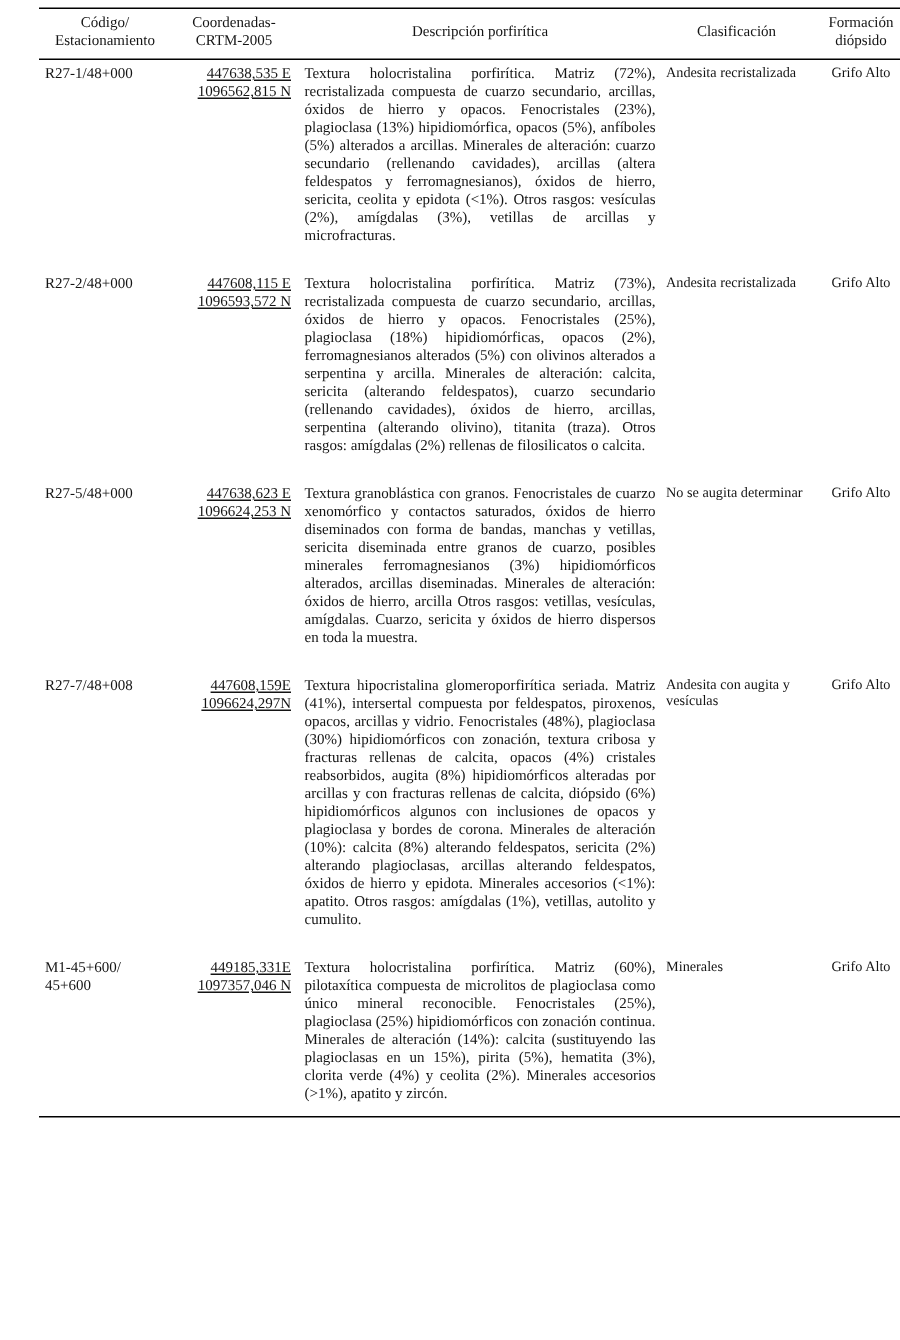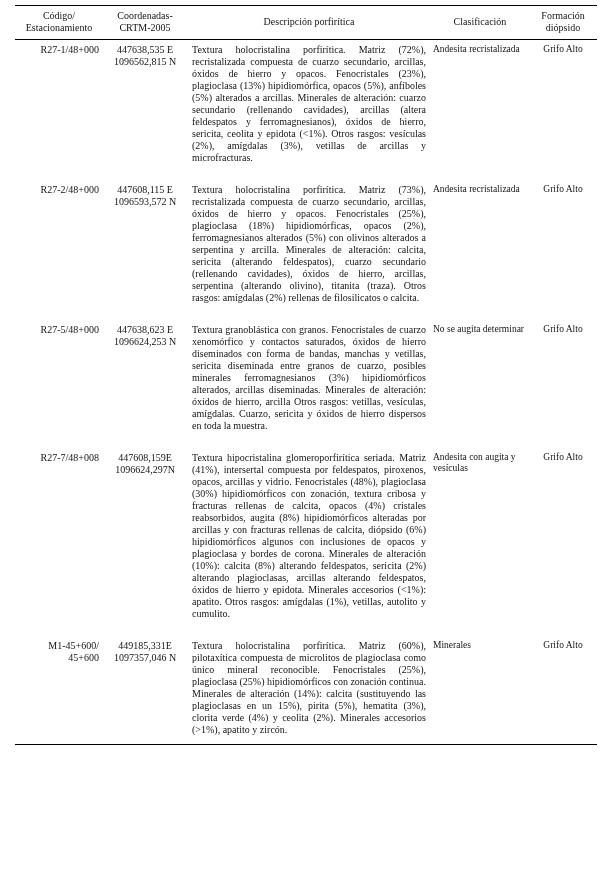--- a/index.html
+++ b/index.html
@@ -9,21 +9,21 @@
   }
   body {
     width: 600px;
     font-family: "Liberation Serif", "DejaVu Serif", serif;
     color: #141414;
   }
   .page {
     width: 596px;
     min-height: 893px;
     box-sizing: border-box;
-    padding: 5px 9px 6px 15px;
+    padding: 5px 9px 6px 26px;
   }
   table.petro-table {
     width: 100%;
     border-collapse: collapse;
     table-layout: fixed;
     font-size: 10px;
     line-height: 1.2;
     border-top: 1.2px solid #000;
     border-bottom: 1.2px solid #000;
   }
@@ -37,26 +37,27 @@
     font-size: 10px;
   }
   tbody td {
     vertical-align: top;
     padding: 4px 4px 16px 4px;
   }
   tbody tr:last-child td {
     padding-bottom: 8px;
   }
   td.code {
-    text-align: right;
+    text-align: left;
     white-space: pre-line;
   }
   td.coords {
-    text-align: center;
+    text-align: right;
     white-space: pre-line;
+    text-decoration: underline;
   }
   td.desc {
     text-align: justify;
     hyphens: auto;
     -webkit-hyphens: auto;
     padding-left: 5px;
     padding-right: 5px;
   }
   td.classif {
     padding-left: 2px;

